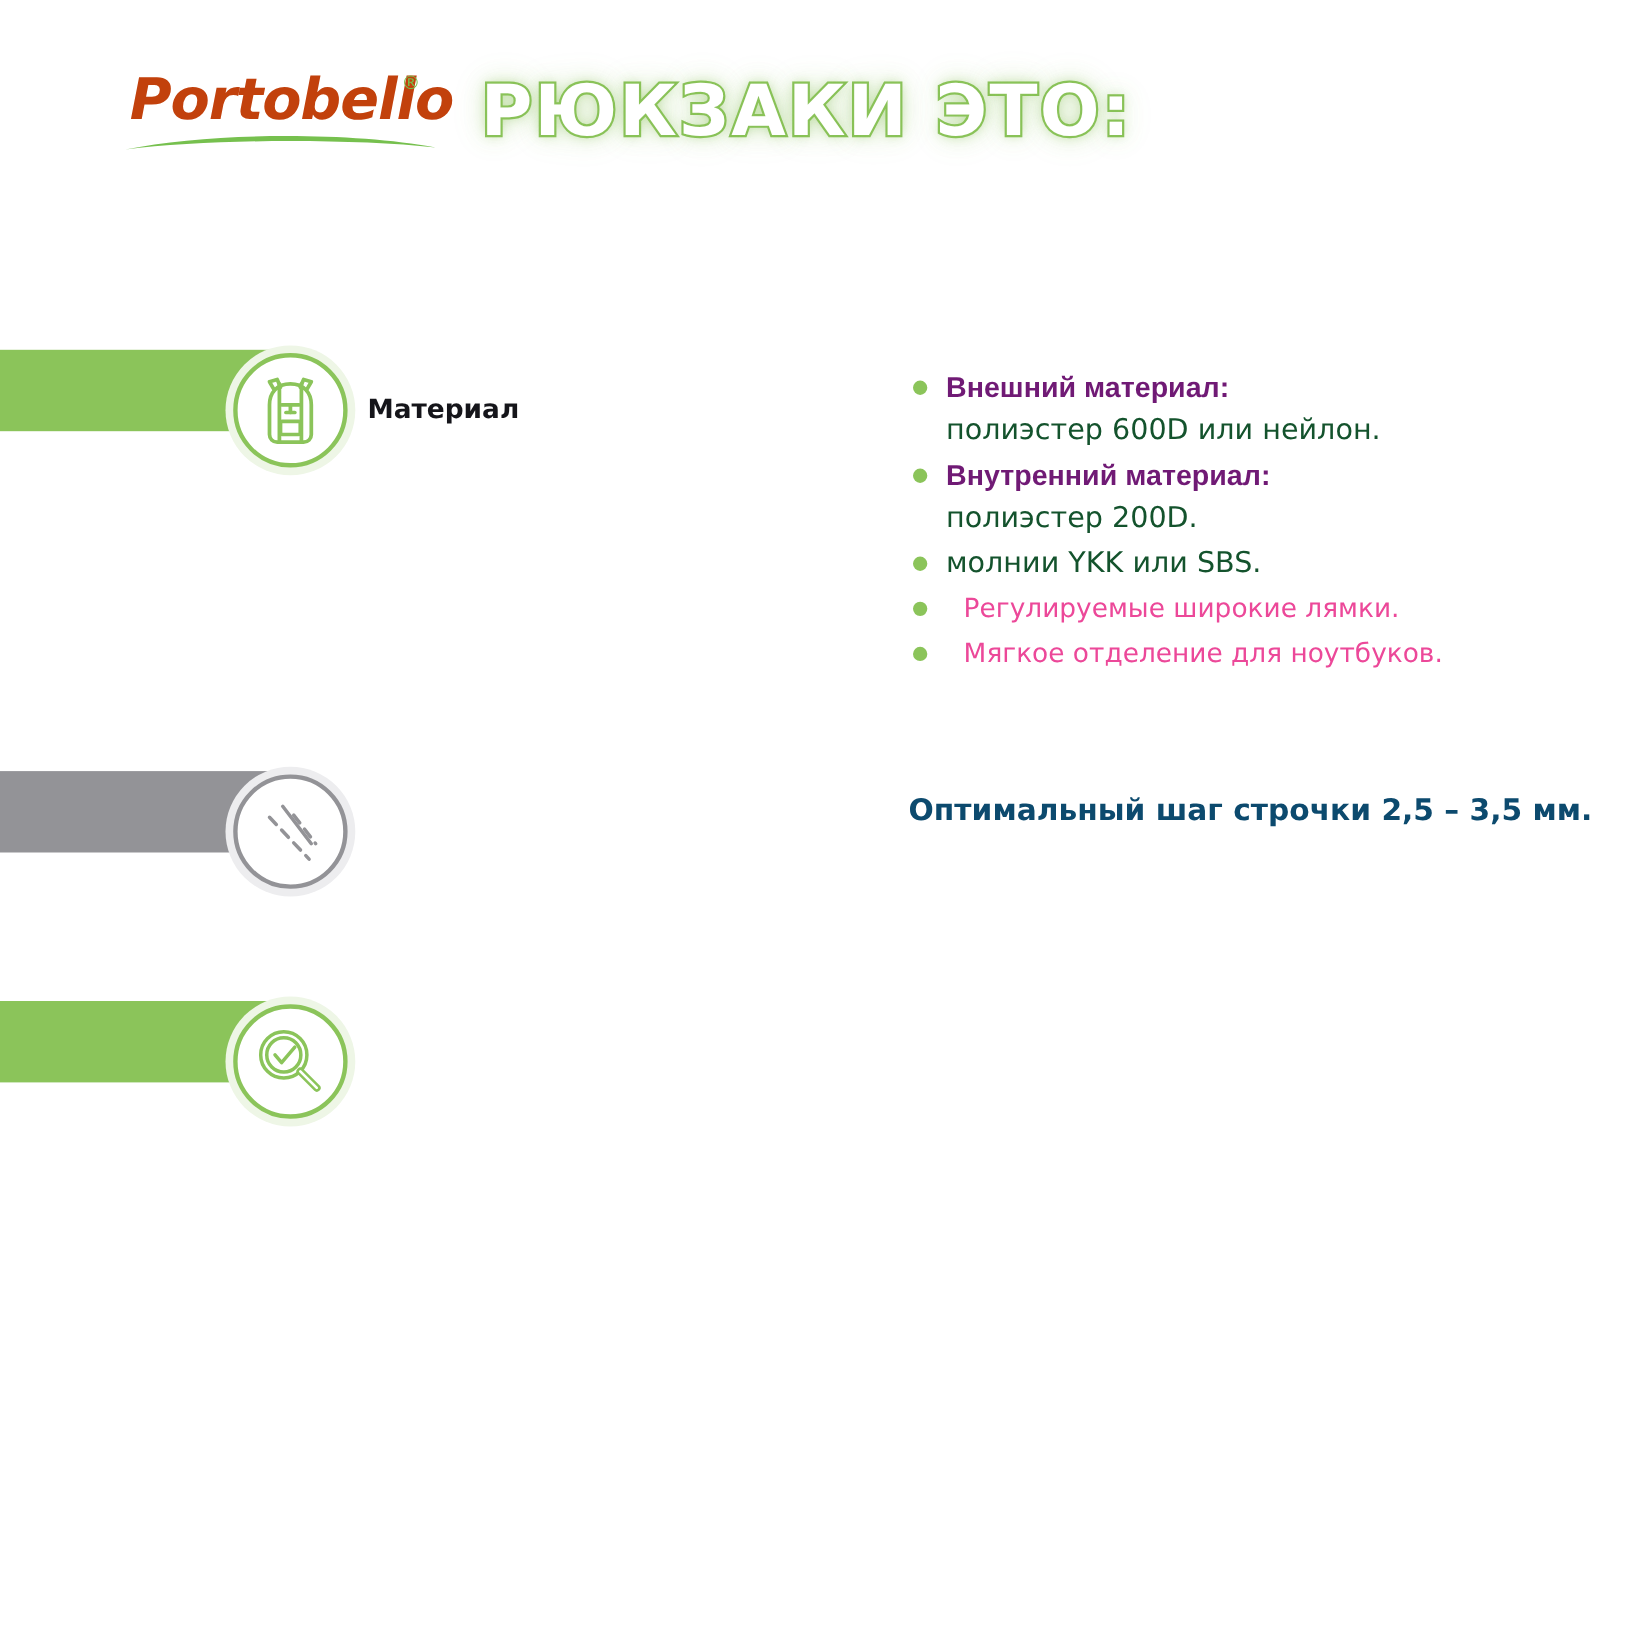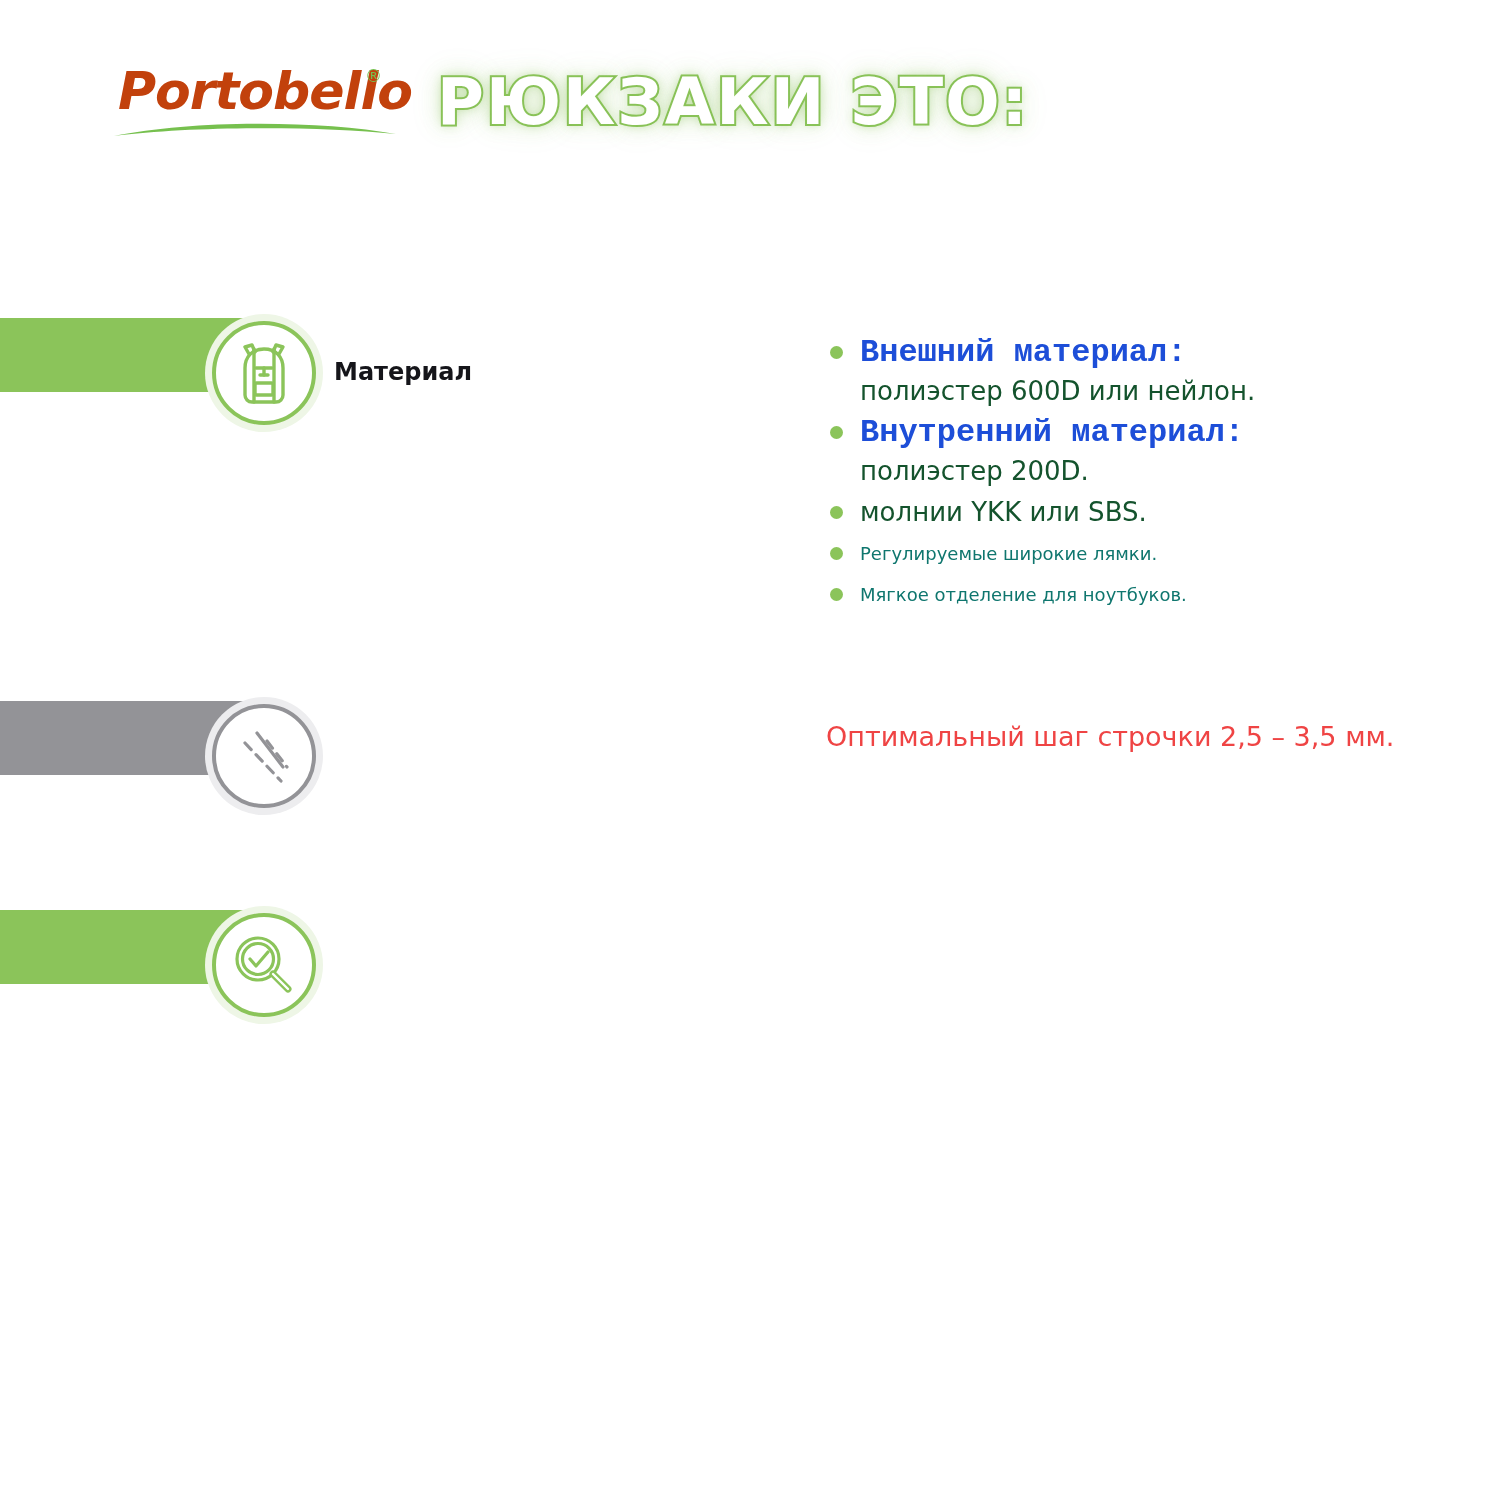--- a/index.html
+++ b/index.html
@@ -159,47 +159,48 @@
     position: absolute;
     left: 4px;
     top: 13px;
     width: 13px;
     height: 13px;
     border-radius: 50%;
     background: #8bc45a;
   }
   .bullet-strong {
     display: block;
-    font-family: Liberation Mono, monospace;
-    font-weight: bold;
-    font-size: 32px;
+    font-family: Liberation Sans, sans-serif;
+    font-weight: bold;
+    font-size: 26px;
     line-height: 39px;
-    color: #1d4ed8;
+    color: #701a75;
   }
   .bullet-sub {
     display: block;
     font-family: "DejaVu Sans", sans-serif;
     font-weight: normal;
     font-size: 26px;
     line-height: 39px;
     color: #14532d;
   }
   .bullet-plain {
     font-family: "DejaVu Sans", sans-serif;
     font-weight: normal;
-    font-size: 18px;
+    font-size: 24px;
     line-height: 39px;
-    color: #0f766e;
+    color: #ec4899;
+    margin-left: 16px;
   }
   .detail-note {
     font-family: "DejaVu Sans", sans-serif;
-    font-weight: normal;
+    font-weight: bold;
     font-size: 27px;
     line-height: 38px;
-    color: #ef4444;
+    color: #0c4a6e;
   }
 </style>
 </head>
 <body>
 
 <div id="header">
 
   <div id="brand-logo">
     <div id="brand-wordmark">Portobello</div>
     <div id="brand-reg">®</div>

